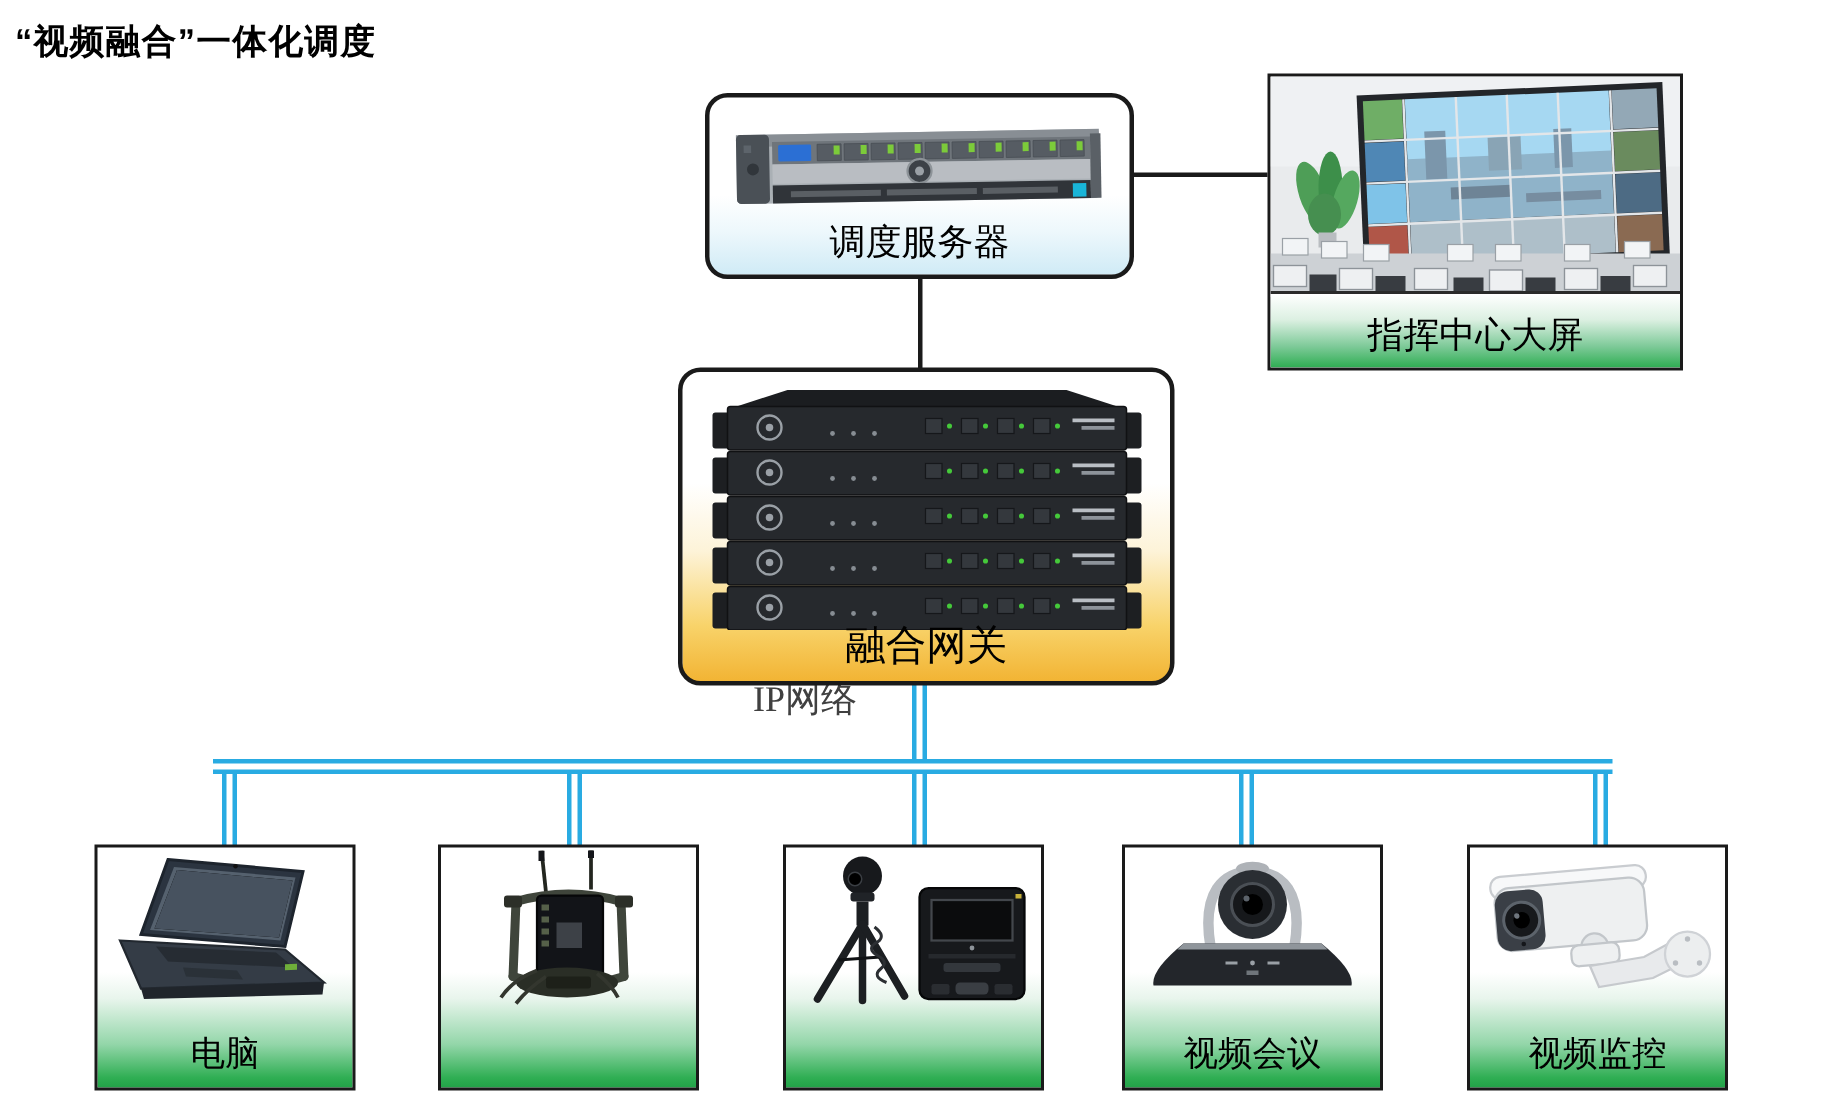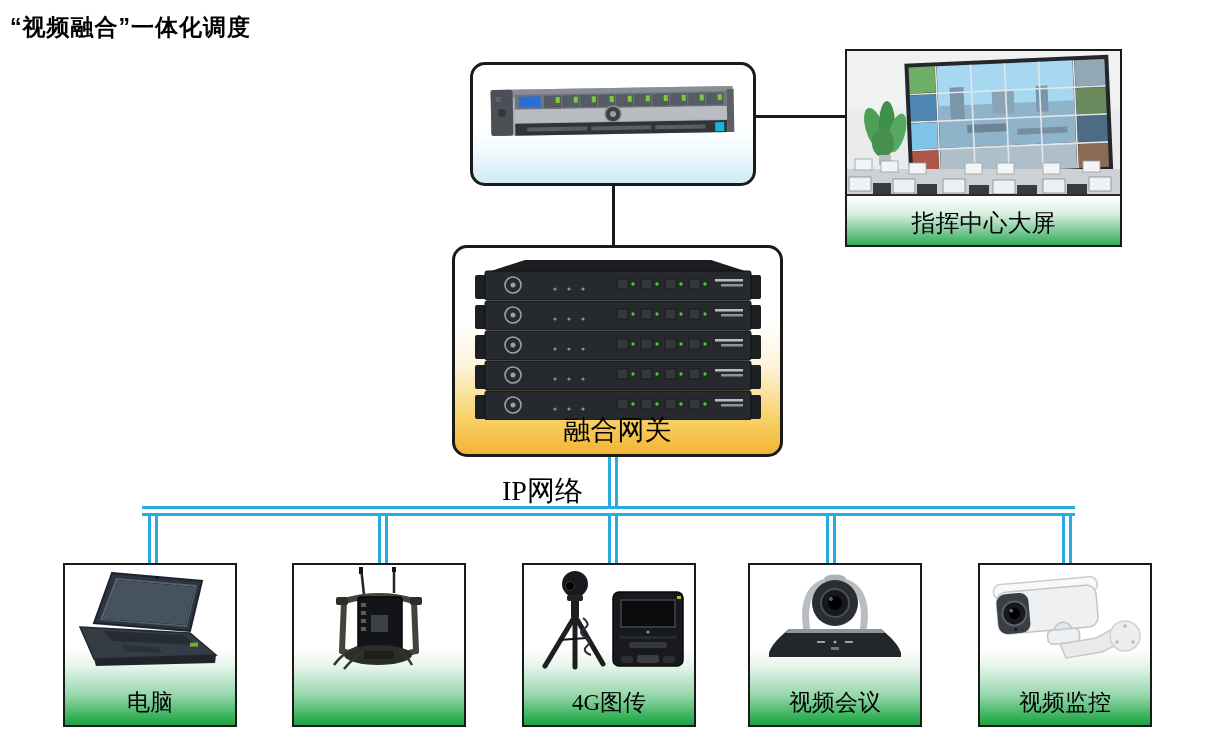--- a/index.html
+++ b/index.html
@@ -22,21 +22,21 @@
   #command-box{left:845px;top:49px;width:277px;height:198px;border-width:2px;padding:12px;overflow:hidden;}
   #command-label{position:absolute;left:0;bottom:0;width:100%;height:49px;border-top:2px solid #2a2a2a;
       background:linear-gradient(180deg,#ffffff 0%,#dcf0e2 35%,#7cc997 72%,#2fae53 100%);}
   #gateway-box{left:452px;top:245px;width:331px;height:212px;
       background:linear-gradient(180deg,#ffffff 0%,#ffffff 36%,#fdf3d8 58%,#f8d härm36a 82%,#f2b434 100%);}
   #gateway-box{background:linear-gradient(180deg,#ffffff 0%,#ffffff 36%,#fdf3d8 58%,#f8d36a 82%,#f2b434 100%);}
   .node-label{position:absolute;left:0;width:100%;text-align:center;color:#000;}
   #server-label{bottom:6px;font-size:24px;}
   #gateway-label{bottom:6px;font-size:27px;}
   #command-label-text{margin-top:11px;font-size:24px;}
-  #ip-label{left:502px;top:472px;font-size:28px;color:#000000;}
+  #ip-label{left:502px;top:450px;font-size:24px;color:#404040;}
   
   .device{top:563px;width:174px;height:164px;border:2px solid #1a1a1a;box-sizing:border-box;
       background:linear-gradient(180deg,#ffffff 0%,#ffffff 52%,#e8f5ec 63%,#93d6a9 82%,#2fae53 96%,#22a348 100%);}
   .device .node-label{bottom:7px;font-size:23px;}
   .devimg{position:absolute;left:50%;transform:translateX(-50%);top:6px;}
 </style>
 </head>
 <body>
 
 <div class="abs" id="title">“视频融合”一体化调度</div>
@@ -104,20 +104,21 @@
       <rect x="28" y="41" width="212" height="12" fill="#303439"></rect>
       <g fill="#5a5f64">
         <rect x="40" y="45" width="60" height="4"></rect>
           <rect x="104" y="45" width="60" height="4"></rect>
           <rect x="168" y="45" width="50" height="4"></rect>
       </g>
       <rect x="228" y="43" width="9" height="9" fill="#19b5d8"></rect>
       <rect x="240" y="10" width="7" height="43" fill="#5a6066"></rect>
     </g>
   </svg>
+  <div class="node-label" id="server-label">调度服务器</div>
 </div>
 
 <div class="abs node" id="command-box">
   <svg width="273" height="147" viewBox="0 0 273 147" style="position:absolute;left:0;top:0;">
     <rect x="0" y="0" width="273" height="147" fill="#e9ebed"></rect>
     <rect x="0" y="0" width="273" height="60" fill="#eff1f3"></rect>
 
     <g>
       <ellipse cx="28" cy="78" rx="9" ry="22" fill="#4e9e57" transform="rotate(-18 28 78)"></ellipse>
       <ellipse cx="40" cy="74" rx="8" ry="24" fill="#3d8f4a"></ellipse>
@@ -313,21 +314,20 @@
     <rect x="148" y="28" width="4" height="3" fill="#c8b23a"></rect>
     <circle cx="119" cy="64" r="1.6" fill="#8d9399"></circle>
     <rect x="90" y="68" width="58" height="3" fill="#26292d"></rect>
     <rect x="100" y="74" width="38" height="6" rx="2" fill="#33373c"></rect>
     <g fill="#2a2d31">
         <rect x="92" y="88" width="12" height="7" rx="1.5"></rect>
         <rect x="134" y="88" width="12" height="7" rx="1.5"></rect>
       </g>
     <rect x="108" y="87" width="22" height="8" rx="3" fill="#3a3e43"></rect>
   </svg>
-  <div class="node-label">4G图传</div>
 </div>
 
 <div class="abs device" style="left:748px;">
   <svg class="devimg" width="160" height="102" viewBox="0 0 160 102" style="top:4px;">
 
     <path d="M52,62 C46,26 60,12 80,12 C100,12 114,26 108,62" fill="none" stroke="#b9bdc2" stroke-width="7"></path>
 
     <ellipse cx="80" cy="10" rx="11" ry="4.5" fill="#aeb2b7"></ellipse>
     <circle cx="80" cy="34" r="23" fill="#2a2e33"></circle>
     <circle cx="80" cy="34" r="14" fill="#16181b" stroke="#4a4f55" stroke-width="2"></circle>

